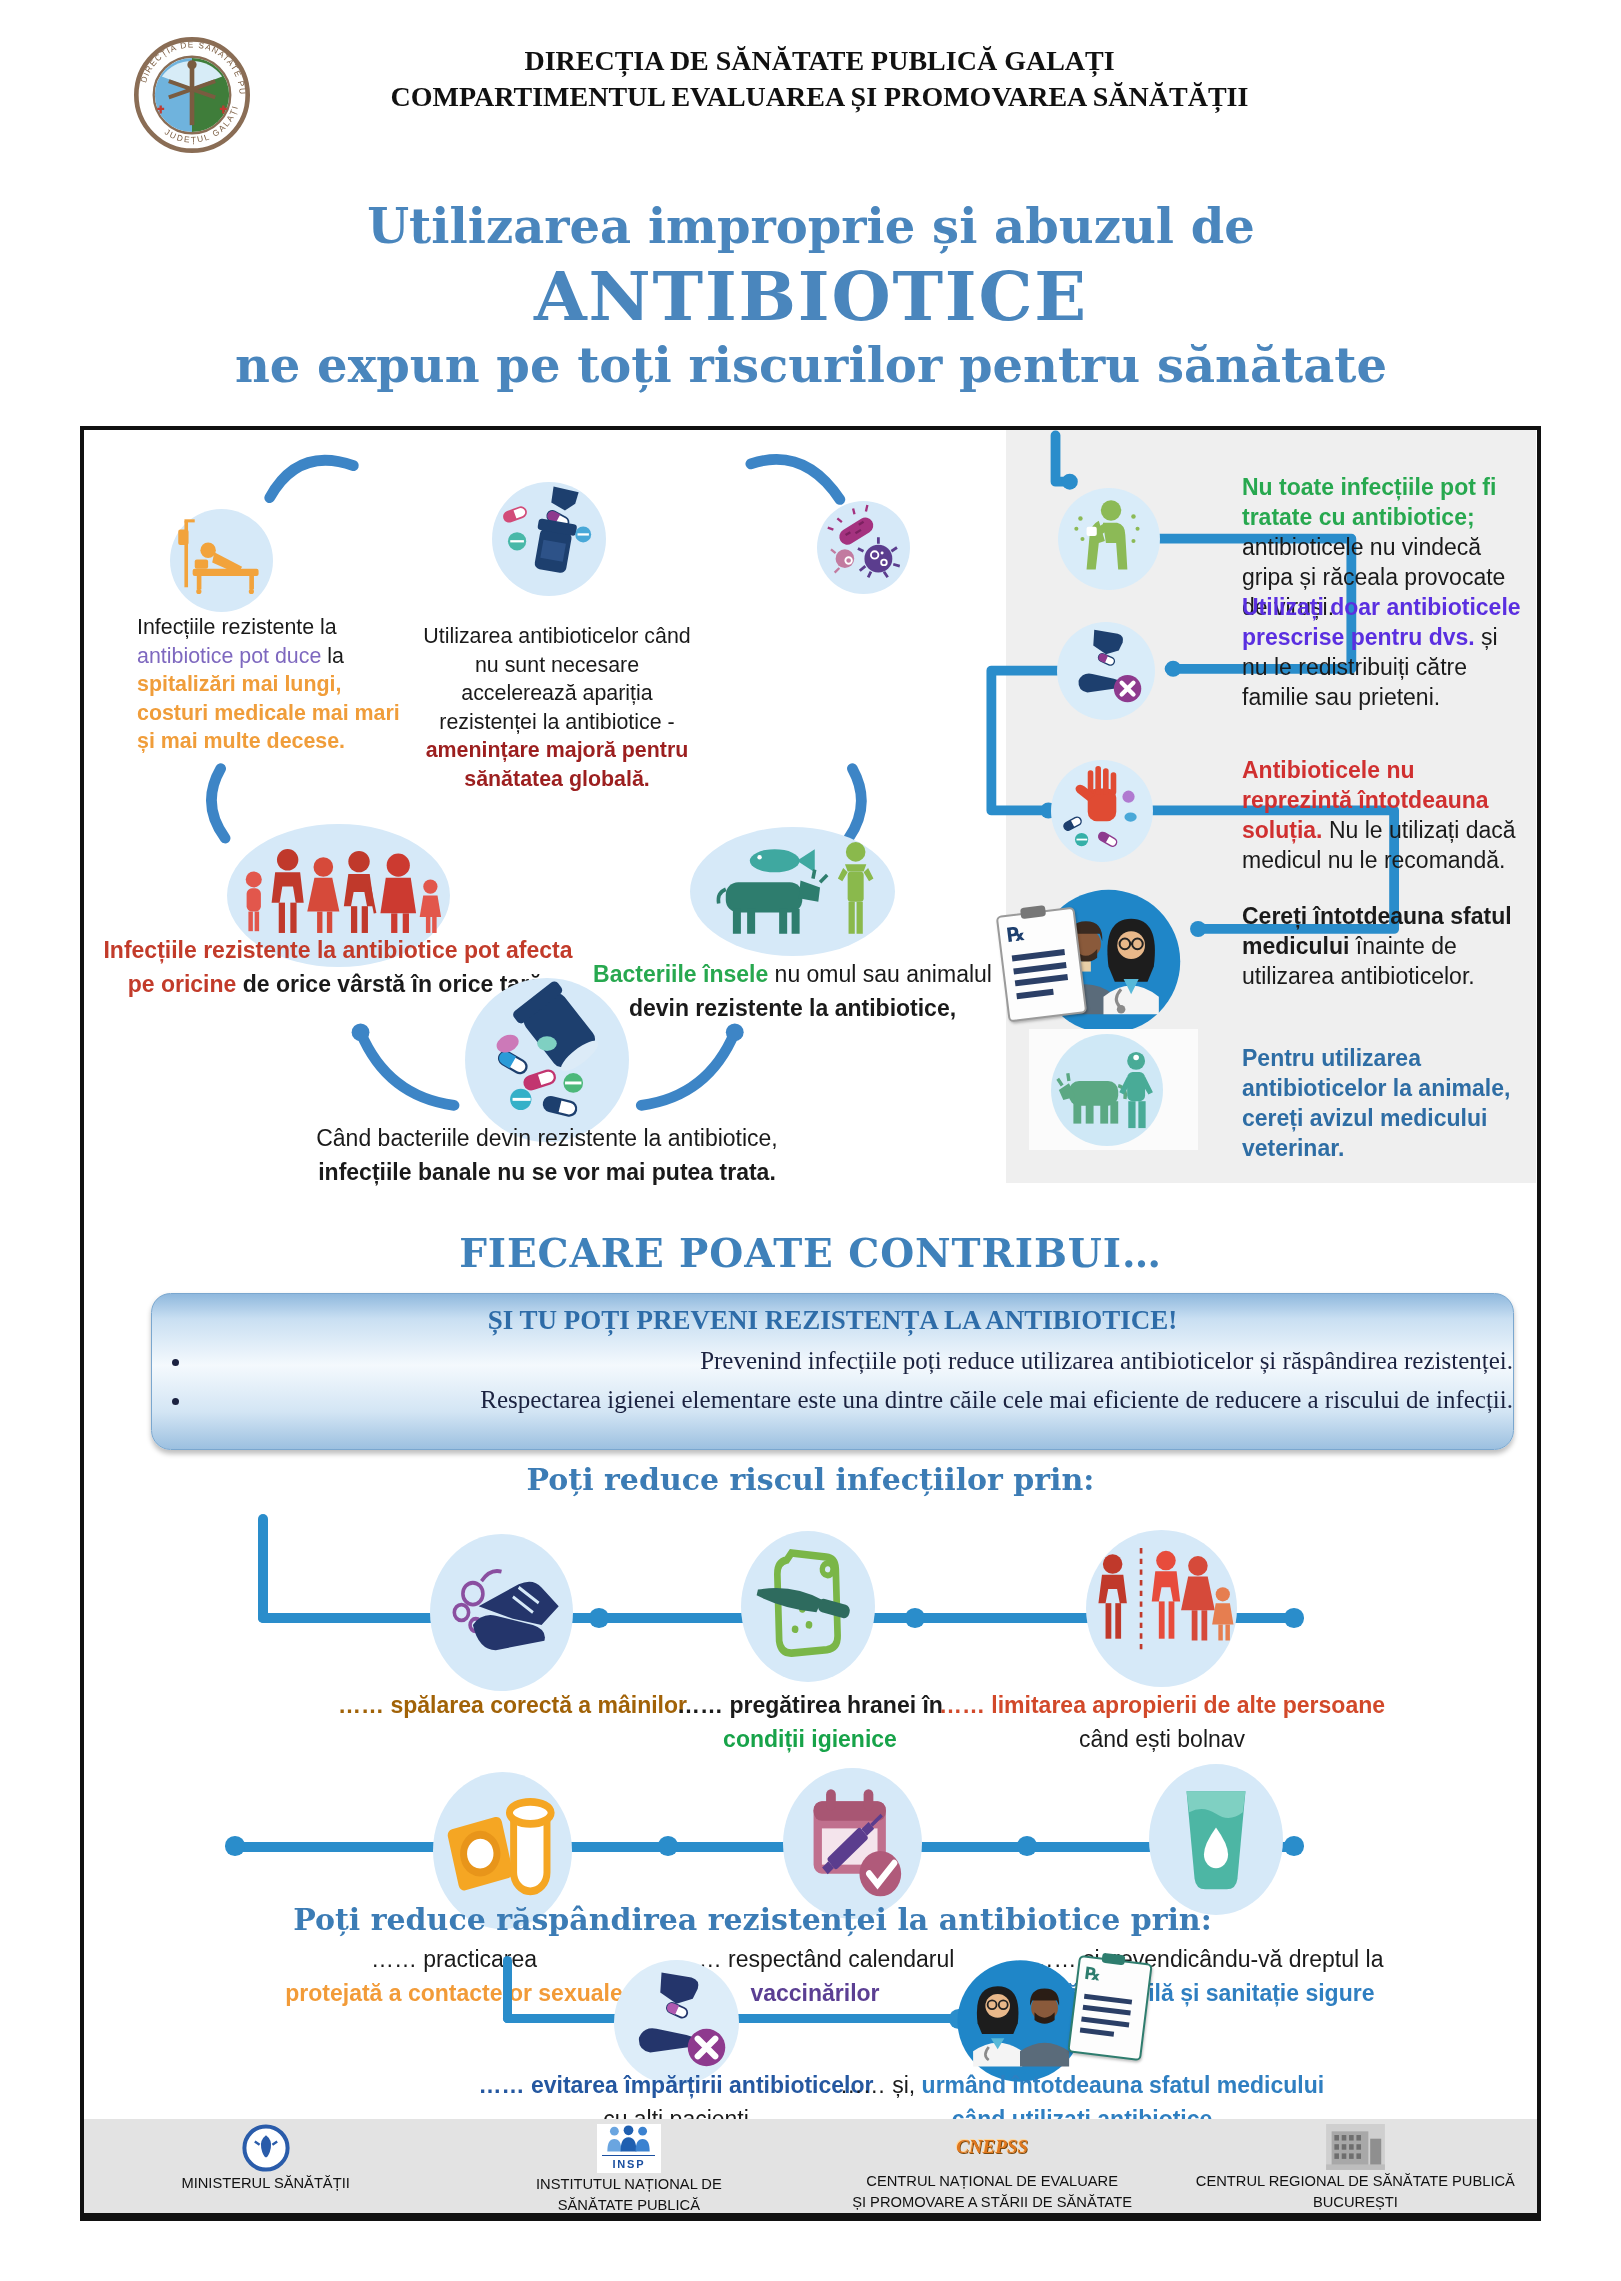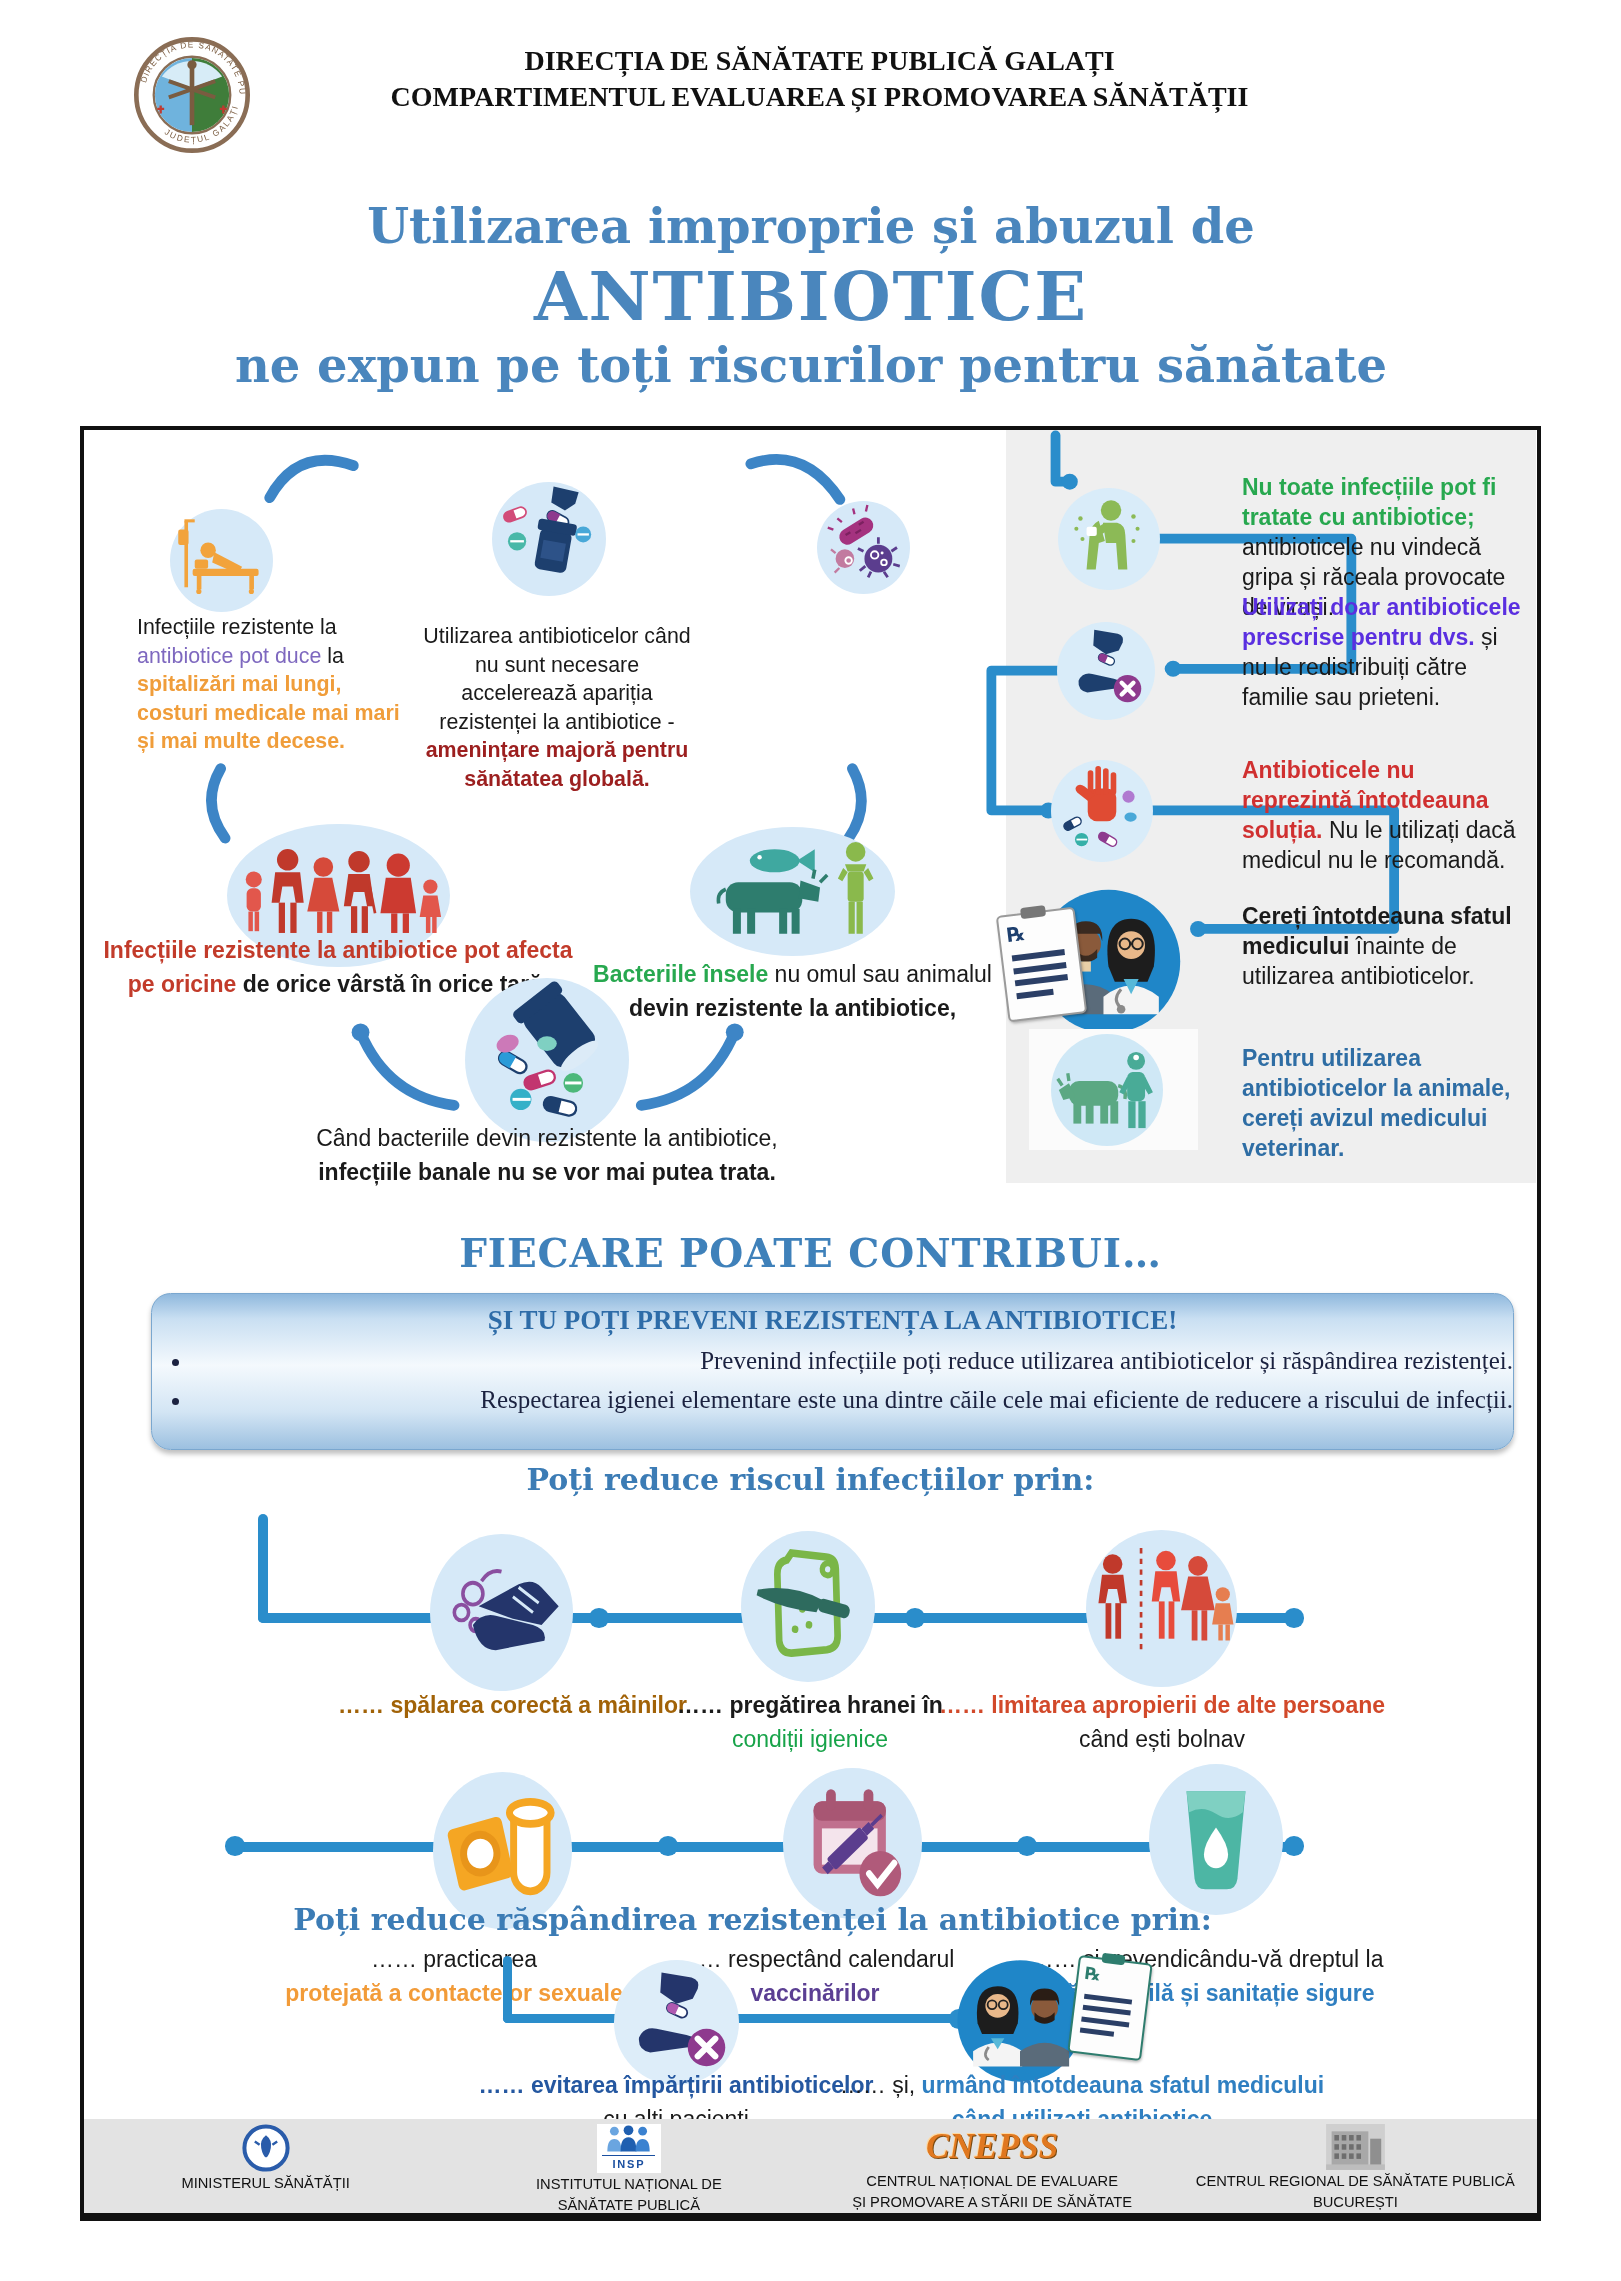--- a/index.html
+++ b/index.html
@@ -8,21 +8,21 @@
   .abs{position:absolute;}
   .ctr{text-align:center;}
   .slab{font-family:"DejaVu Serif",serif;font-weight:bold;color:#4a86bd;}
   .b{font-weight:bold;}
   
   .k{color:#1a1a1a;} .purple{color:#7e68bf;} .orange{color:#f09d3a;font-weight:bold;}
   .darkred{color:#9c1f1f;font-weight:bold;} .vpurple{color:#6a4fa8;font-weight:bold;}
   .redcap{color:#c23b2a;font-weight:bold;} .green{color:#27a84f;font-weight:bold;}
   .violet{color:#5a2fe0;font-weight:bold;} .redp{color:#d03030;font-weight:bold;}
   .steel{color:#2e6da4;font-weight:bold;}
-  .capPurple{color:#a16207;font-weight:bold;margin-left:20px;} .capGreen{color:#17a349;font-weight:normal;}
+  .capPurple{color:#a16207;font-weight:bold;margin-left:20px;} .capGreen{color:#17a349;font-weight:bold;}
   .capRed{color:#d2492a;font-weight:bold;} .capOrange{color:#f29b38;font-weight:bold;}
   .capPlum{color:#5b3f93;font-weight:bold;} .capBlue{color:#2f7fc1;font-weight:bold;}
   .capNavy{color:#2457a0;font-weight:bold;}
   .hdr-line{font-family:"Liberation Serif",serif;font-weight:bold;color:#111;font-size:28px;line-height:36px;}
   .body-txt{font-size:21.4px;line-height:28.5px;margin-left:28px;}
   .panel-txt{font-size:23px;line-height:30px;}
   .cap{font-size:23px;line-height:34px;}
   .icon-circle{border-radius:50%;background:#d6e9f8;}
   .icon-ellipse{border-radius:50%;background:#d6e9f8;}
   .line{background:#2a8dcb;border-radius:5.3px;}
@@ -35,21 +35,21 @@
            background:linear-gradient(180deg,#8fb8dd 0%,#c9dff2 16%,#f4f9fd 46%,#d3e5f4 76%,#9cc0e0 100%);
            box-shadow:0 3.6px 5.3px rgba(0,0,0,0.25);}
   .bluebox-title{font-family:"Liberation Serif",serif;font-weight:bold;color:#2e6ca8;font-size:27px;}
   .bullets{font-family:"Liberation Serif",serif;color:#1b2240;font-size:25px;line-height:39px;margin:5.3px 0 0 0;
            padding-left:41px;text-align:right;}
   .bullets li{margin:0;}
   .h2slab{font-family:"DejaVu Serif",serif;font-weight:bold;color:#3c7cb5;font-size:30px;}
   .footer{left:0px;top:1689px;width:100%;height:94px;background:#e3e3e3;display:flex;align-items:center;}
   .fcol{flex:1;display:flex;flex-direction:column;align-items:center;justify-content:flex-start;height:100%;padding-top:5.3px;box-sizing:border-box;}
   .flabel{font-size:14.7px;line-height:19.6px;color:#111;text-align:center;margin-top:1.8px;}
-  .cnepss{font-family:"Liberation Serif",serif;font-style:italic;font-weight:bold;font-size:35px;
+  .cnepss{font-family:"Liberation Serif",serif;font-style:italic;font-weight:bold;font-size:19px;
           color:#e07820;text-shadow:0.9px 0.9px 0 #7a4a10, -0.9px -0.9px 0 #ffd9a0;}
   svg{display:block;}
 </style>
 </head>
 <body>
 
 <div class="page">
 
   <div class="abs" style="left:134px;top:37px;width:116px;height:116px;">
     <svg viewBox="0 0 100 100" width="116" height="116">

